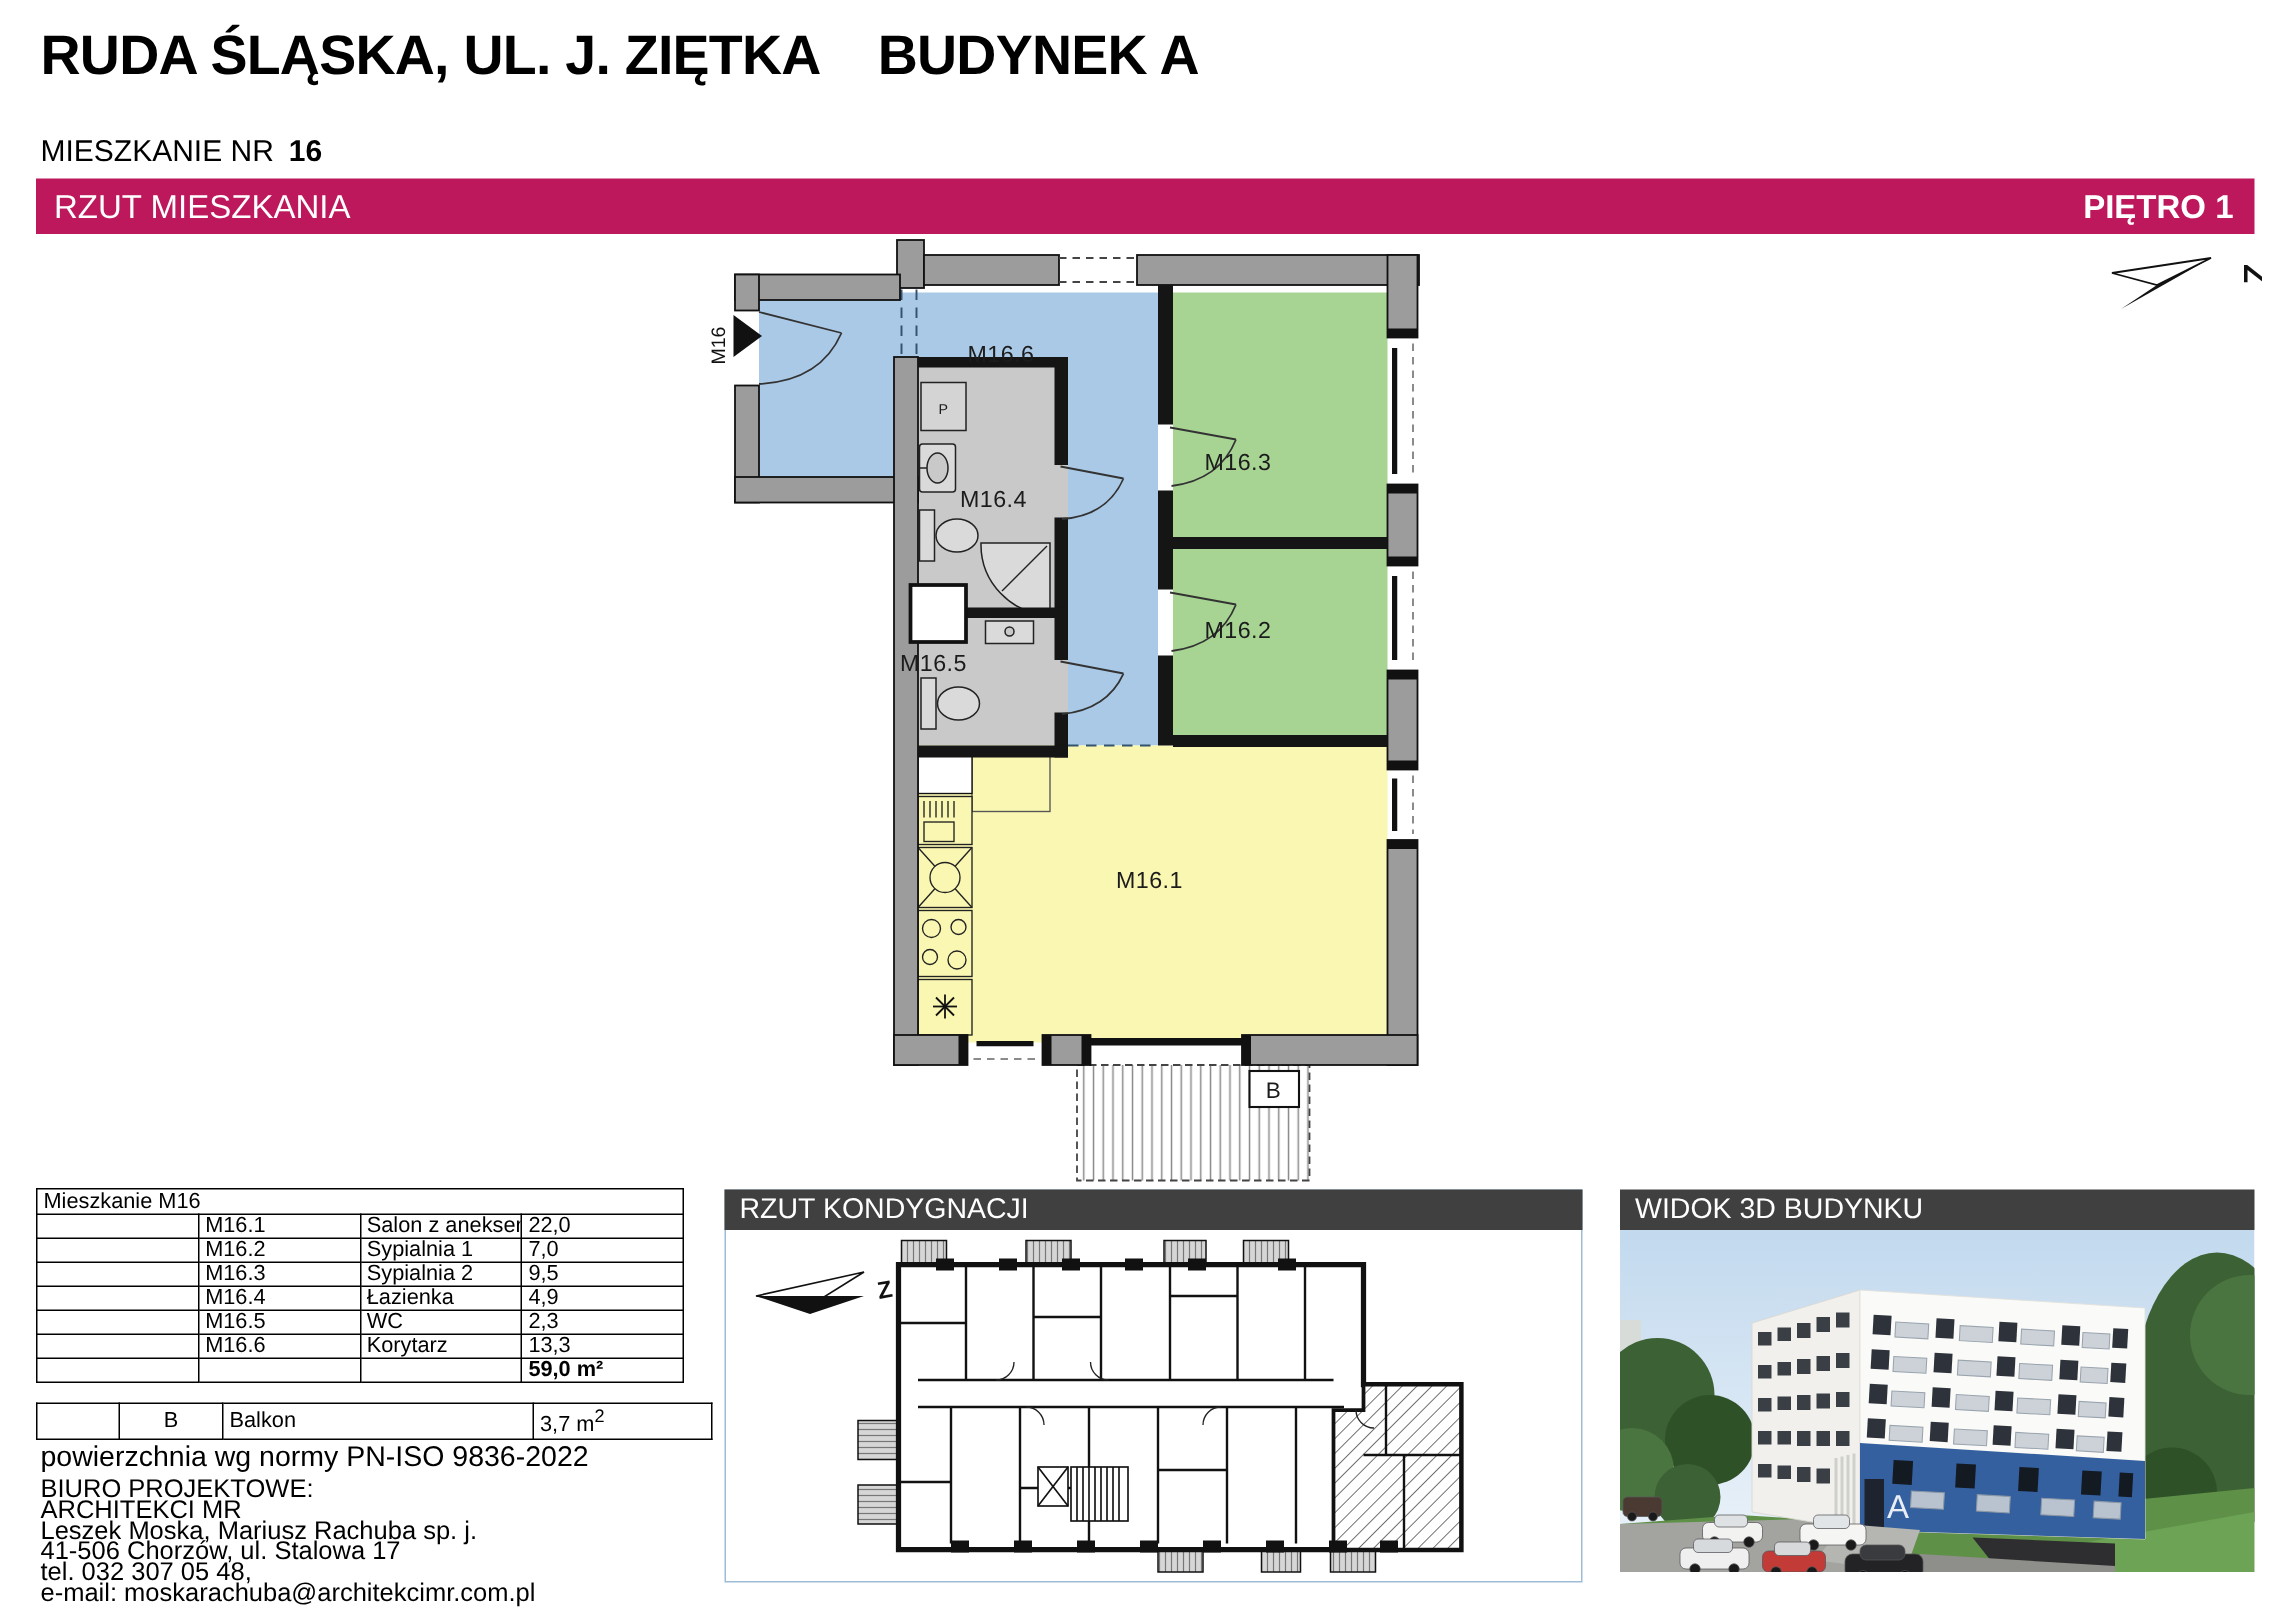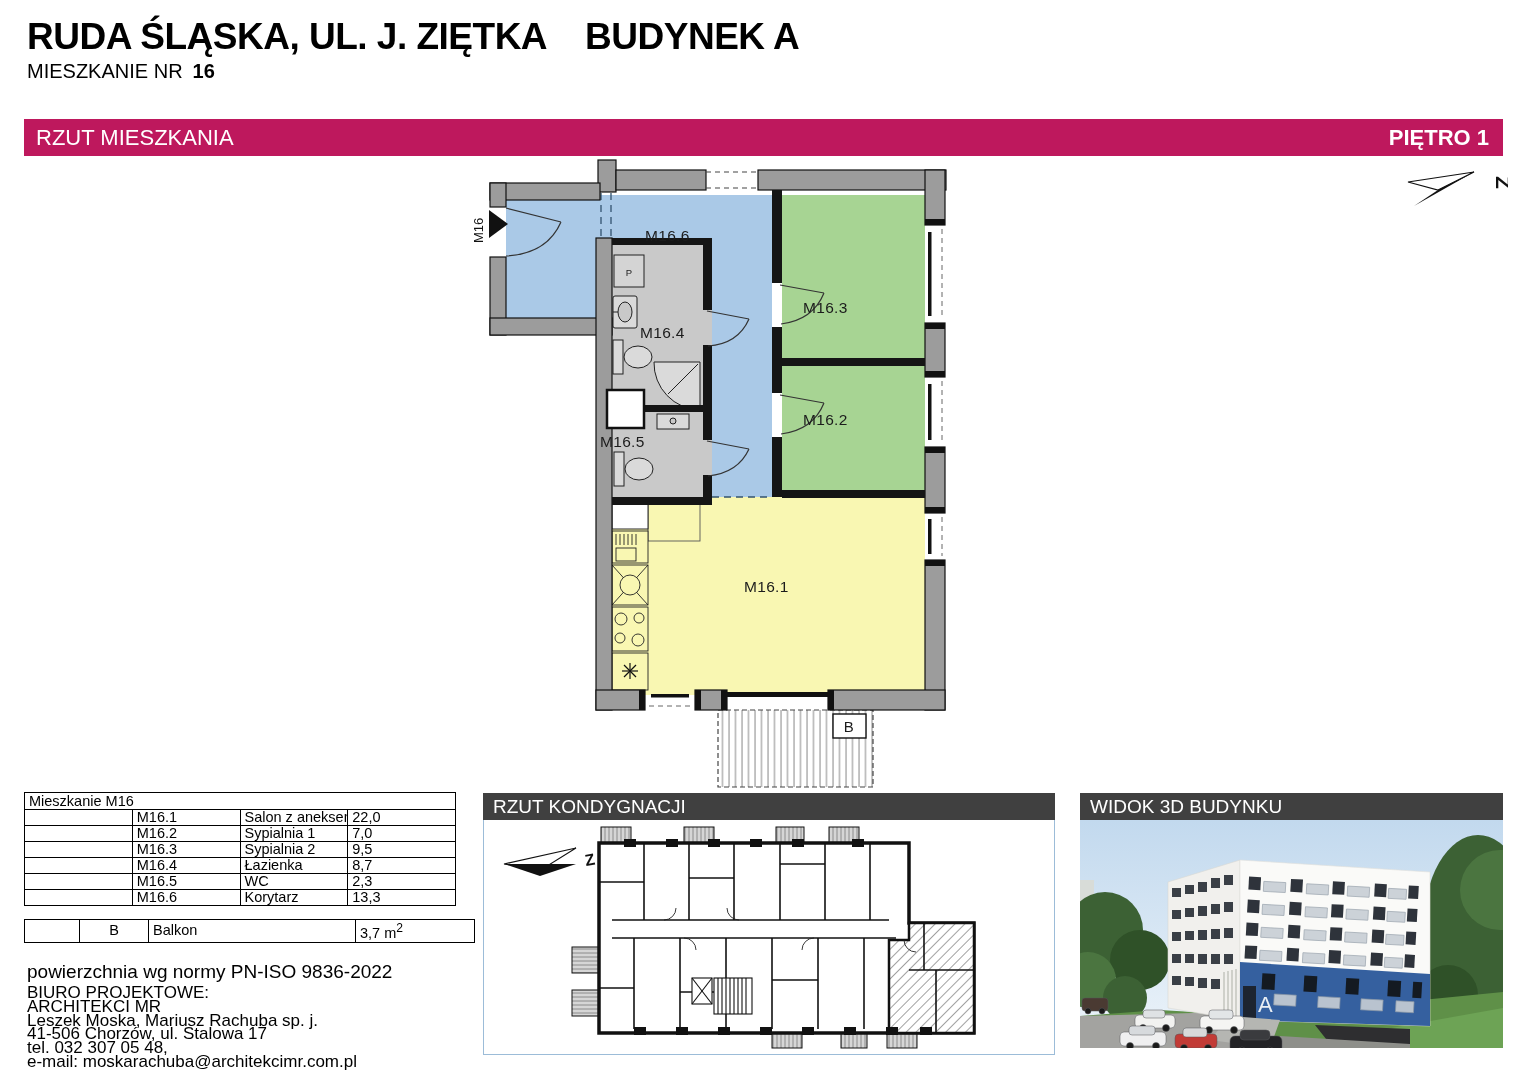--- a/index.html
+++ b/index.html
@@ -1,21 +1,21 @@
 <!DOCTYPE html>
 <html><head>
 <meta charset="utf-8">
 <style>
   html,body{margin:0;padding:0;background:#fff;}
   .page{position:relative;width:1527px;height:1080px;background:#fff;overflow:hidden;
         font-family:"Liberation Sans","DejaVu Sans",sans-serif;color:#000;}
   
   .title{position:absolute;left:27px;top:16px;font-size:37px;font-weight:bold;letter-spacing:-0.5px;white-space:nowrap;}
   .title .t2{margin-left:38px;}
-  .subtitle{position:absolute;left:27px;top:60px;font-size:20px;}
+  .subtitle{position:absolute;left:27px;top:90px;font-size:20px;}
   .subtitle b{margin-left:10px;}
   .bluebar{position:absolute;left:24px;top:119px;width:1479px;height:37px;background:#be185d;
            color:#fff;font-size:22px;display:flex;align-items:center;justify-content:space-between;
            padding:0;box-sizing:border-box;}
   .bluebar .l{padding-left:12px;}
   .bluebar .r{padding-right:14px;font-weight:bold;}
   
   .plan-svg{position:absolute;left:466px;top:158px;}
   .compass-main{position:absolute;left:1398px;top:164px;}
   
@@ -257,33 +257,39 @@
       <tr>
             <td class="c0"></td>
             <td class="c1">M16.3</td>
             <td class="c2">Sypialnia 2</td>
             <td class="c3">9,5</td>
           </tr>
       <tr>
             <td class="c0"></td>
             <td class="c1">M16.4</td>
             <td class="c2">Łazienka</td>
-            <td class="c3">8,7</td>
+            <td class="c3">4,9</td>
           </tr>
       <tr>
             <td class="c0"></td>
             <td class="c1">M16.5</td>
             <td class="c2">WC</td>
             <td class="c3">2,3</td>
           </tr>
       <tr>
             <td class="c0"></td>
             <td class="c1">M16.6</td>
             <td class="c2">Korytarz</td>
             <td class="c3">13,3</td>
+          </tr>
+      <tr class="total">
+            <td class="c0"></td>
+            <td class="c1"></td>
+            <td class="c2"></td>
+            <td class="c3">59,0 m²</td>
           </tr>
     </tbody>
       </table>
     <table class="balkon">
       <tbody>
           <tr>
         <td class="c0"></td>
         <td class="c1 bc">B</td>
         <td class="c2">Balkon</td>
         <td class="c3"><span>3,7 m</span><sup>2</sup></td>

